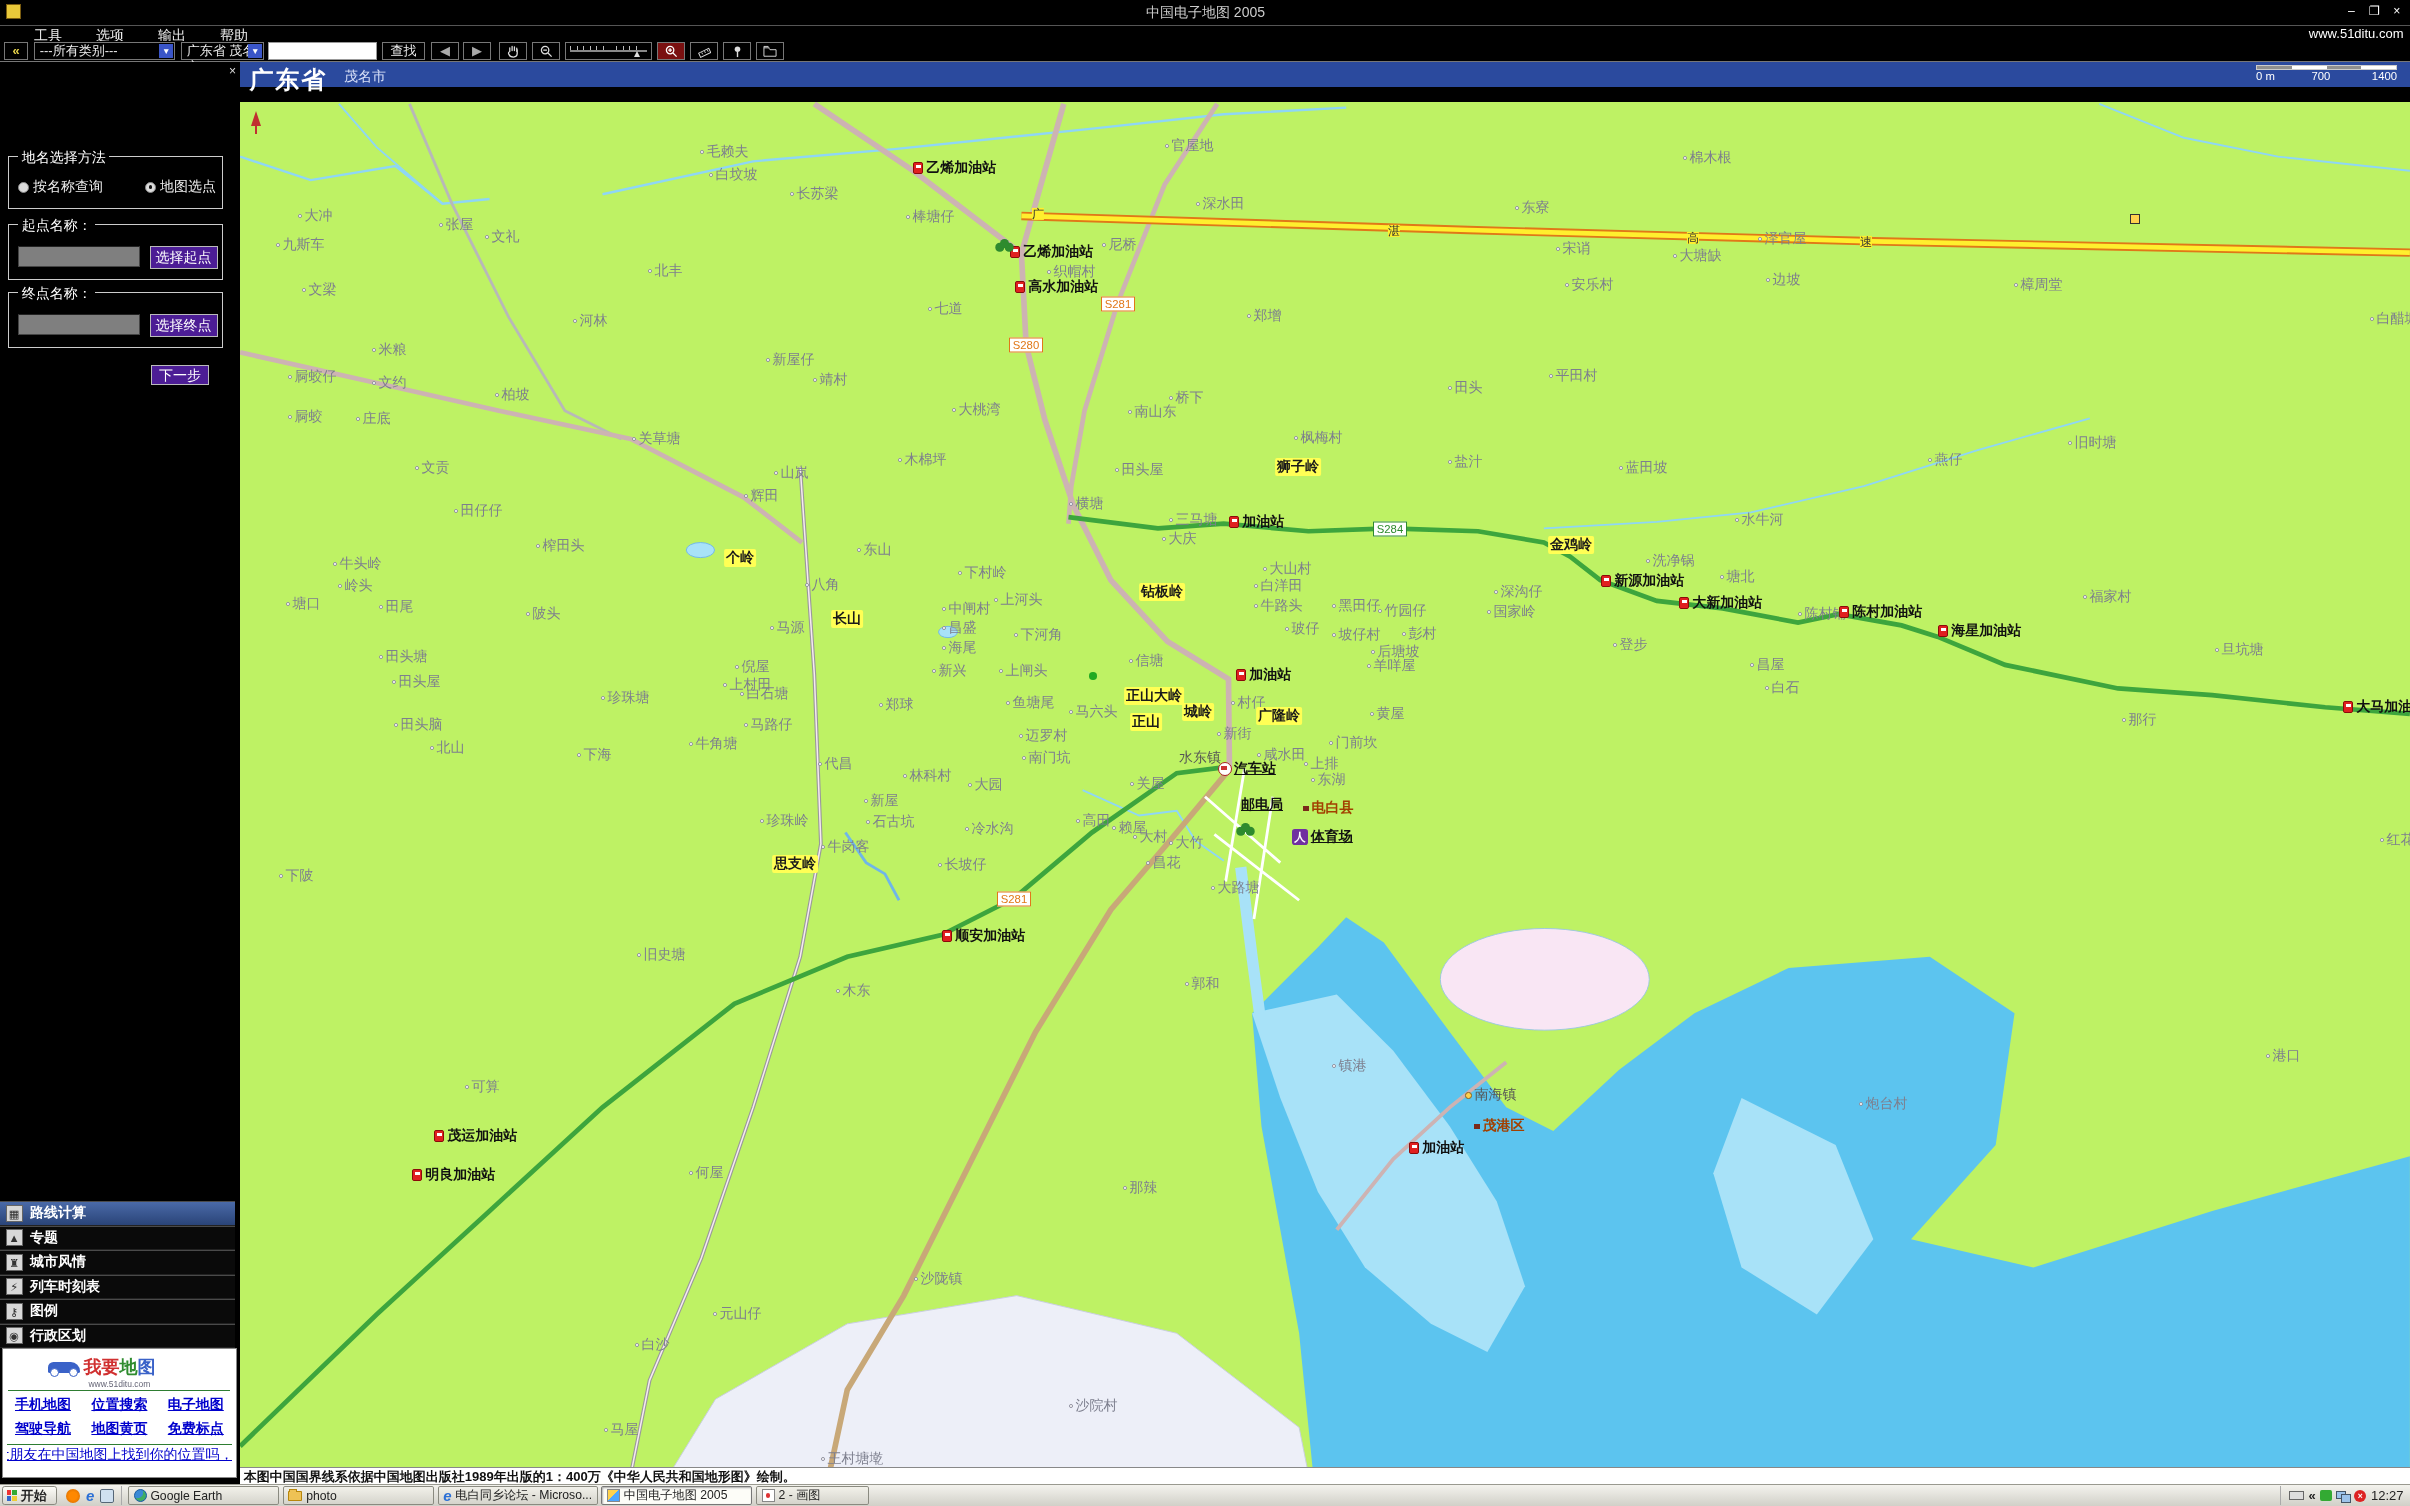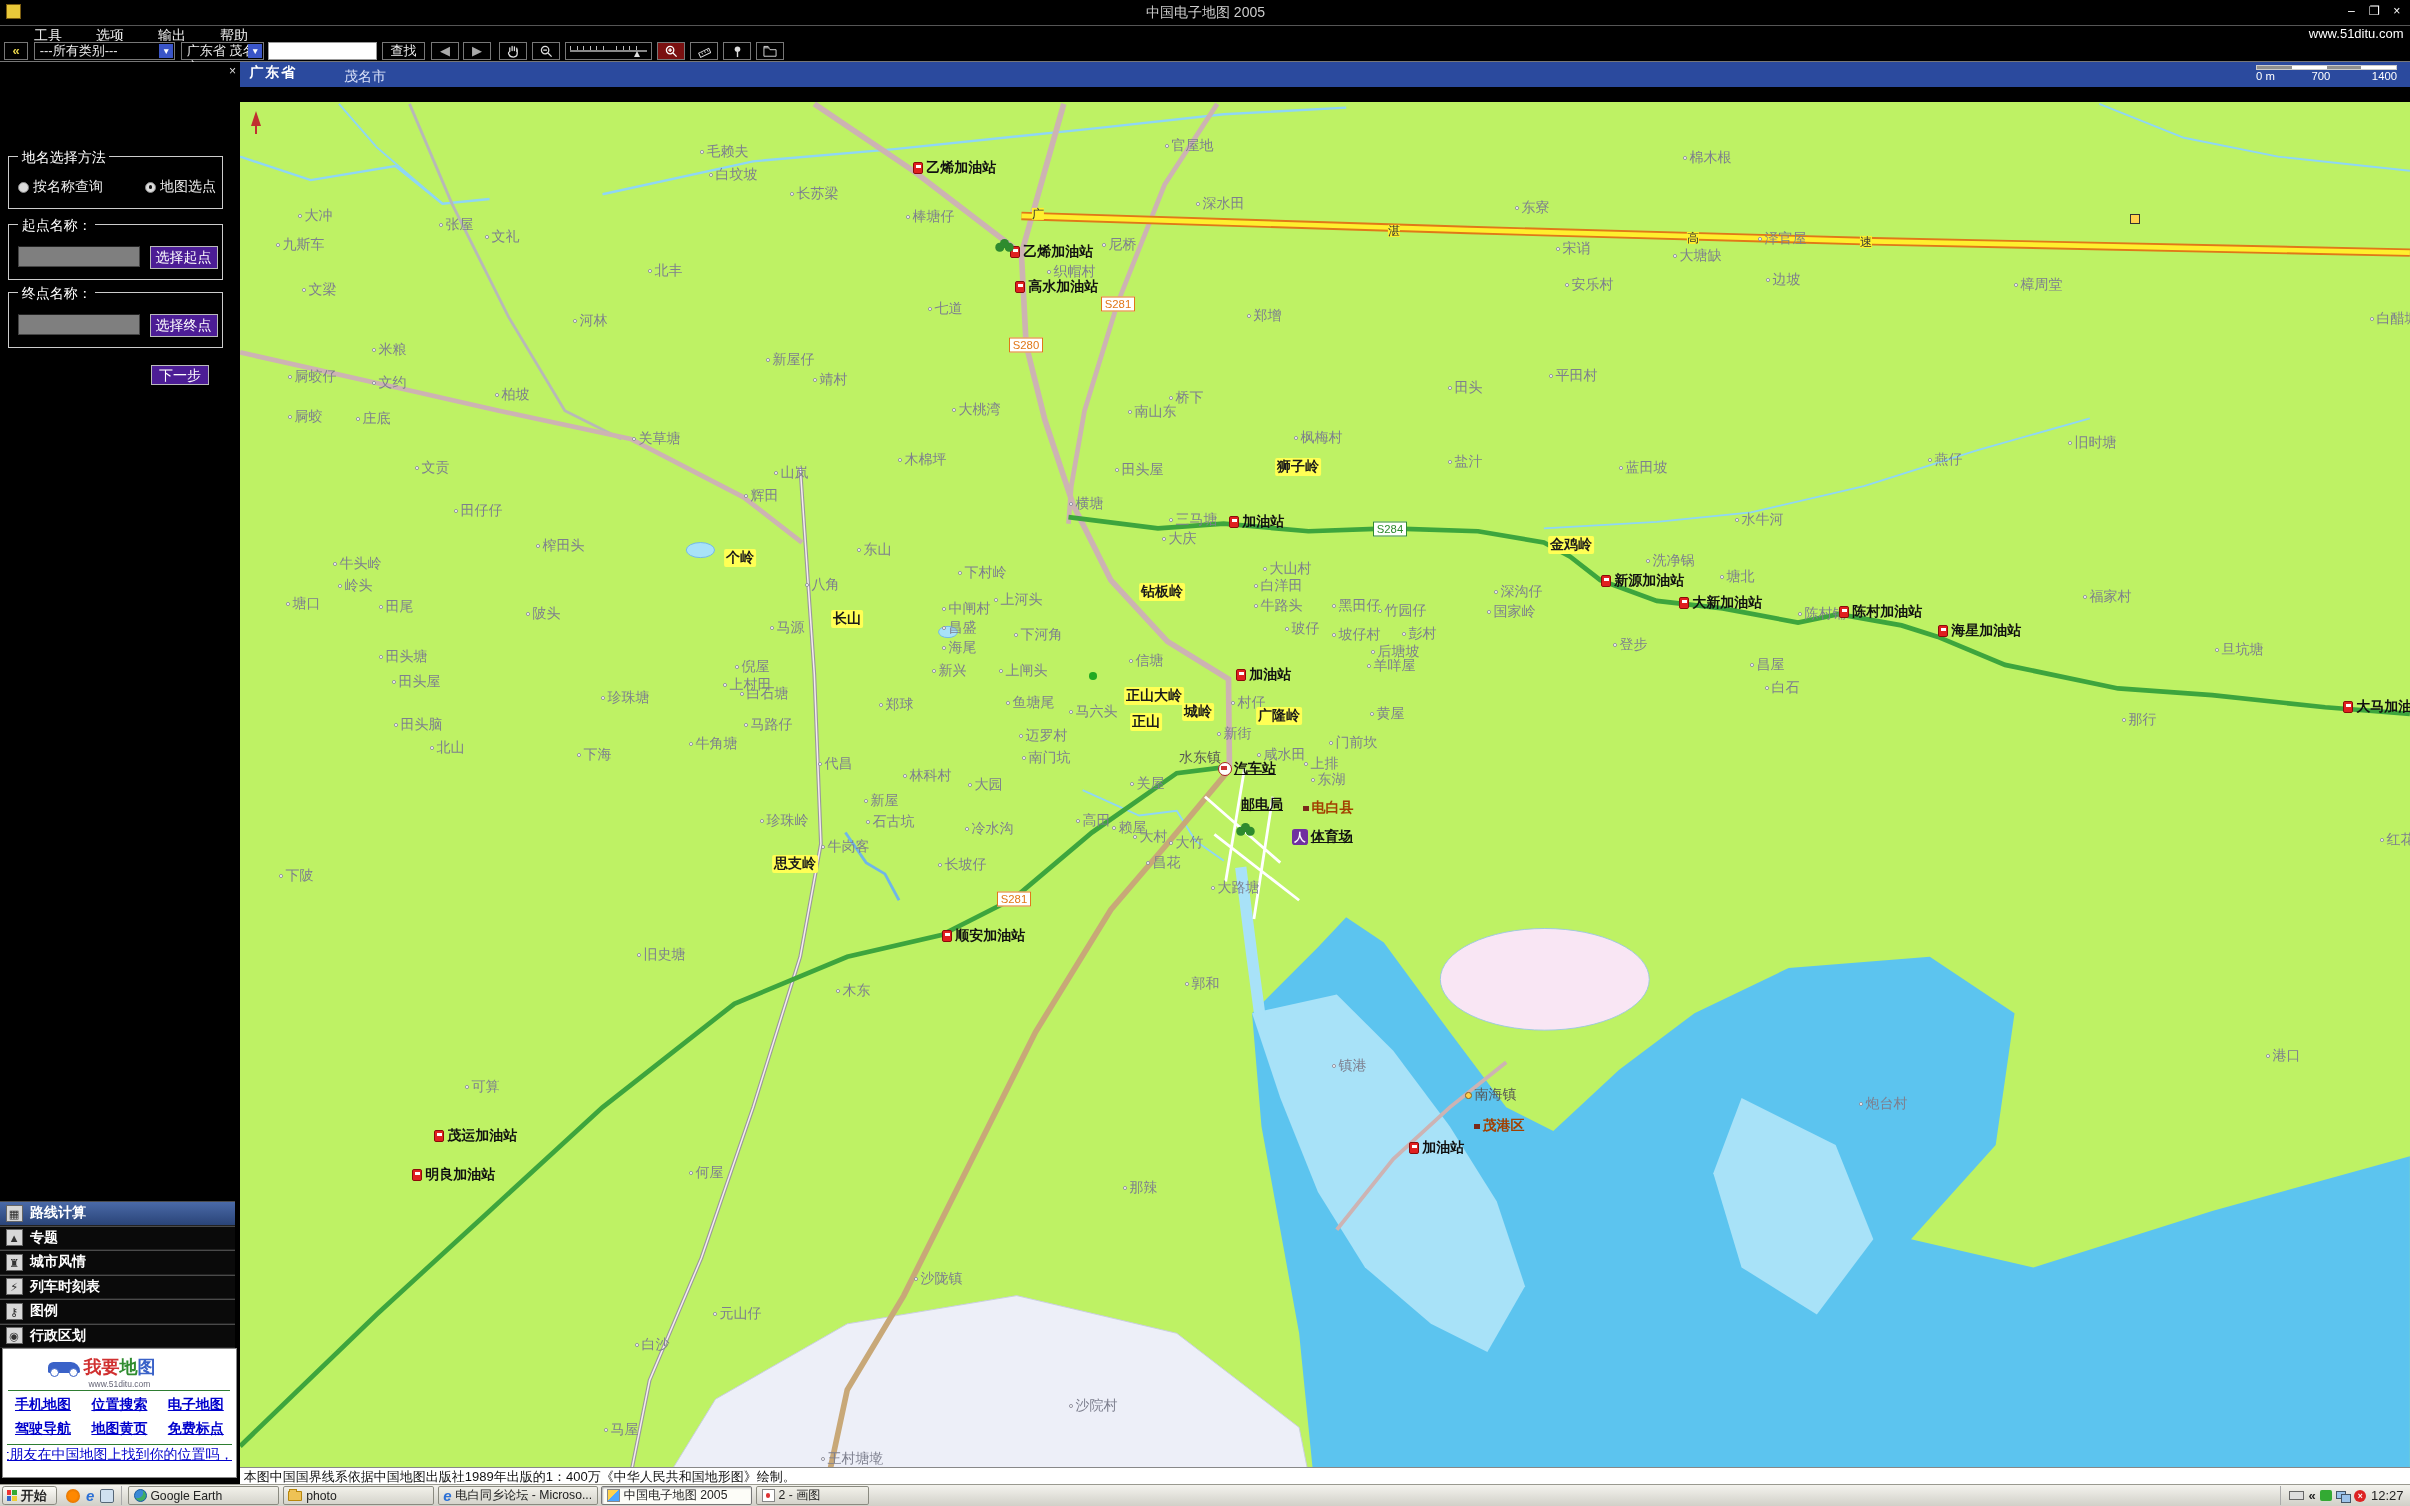--- a/index.html
+++ b/index.html
@@ -53,21 +53,21 @@
   .logo-ch { font-size:18px; font-weight:bold; }
   #logo-sub { font-size:8.5px; color:#667; }
   .promo-hr { border-top:1.9px solid #2e7d32; margin:2.8px 5.6px; }
   .link-row { display:flex; justify-content:space-around; margin:5.6px 1.9px; }
   .promo-link { color:#0000cc; font-size:14px; font-weight:bold; text-decoration:underline; }
   #marquee-wrap { border-top:0.9px solid #2e7d32; margin:1.9px 3.8px 0; overflow:hidden; white-space:nowrap; }
   #marquee { color:#0000cc; font-size:14px; text-decoration:underline; margin-left:-11.3px; display:inline-block; }
 
   
   #map-header { position:absolute; left:240px; top:62px; width:2170px; height:24.5px; background:#2b4a9e; color:#fff; }
-  #prov { position:absolute; left:9.4px; top:1.9px; font-size:14px; font-weight:bold; letter-spacing:1.9px; }
+  #prov { position:absolute; left:9.4px; top:1.9px; font-size:24px; font-weight:bold; letter-spacing:1.9px; }
   #city { position:absolute; left:104px; top:5.6px; font-size:14px; color:#d8e0f8; }
   #scalebar { position:absolute; right:13px; top:2.8px; width:141px; }
   #scale-seg { height:5.6px; border:0.9px solid #ccc; display:flex; }
   #scale-seg i { flex:1; } #scale-seg i:nth-child(odd){background:#909090;} #scale-seg i:nth-child(even){background:#fff;}
   #scale-labels { position:relative; height:12.2px; font-size:11.3px; color:#fff; }
   #scale-labels span:nth-child(1){position:absolute;left:0;} #scale-labels span:nth-child(2){position:absolute;left:46%;transform:translateX(-50%);} #scale-labels span:nth-child(3){position:absolute;right:0;}
   #map-canvas { position:absolute; left:240px; top:102px; width:2343px; height:1380px; background:#bef264; overflow:hidden; cursor:crosshair; }
   #map-svg { position:absolute; left:0; top:0; }
   .mlabel { position:absolute; white-space:nowrap; font-size:14px; }
   .place { color:#7d7f8e; }
@@ -86,21 +86,21 @@
   .town .tcirc { display:inline-block; width:6.6px; height:6.6px; border-radius:50%; background:#ffd24d; border:0.9px solid #886020; margin:0 2.8px 0 0; }
   .poi { color:#111; font-weight:bold;text-decoration:underline; }
   .busic { display:inline-block; width:14px; height:14px; border-radius:50%; background:#fff; border:1.9px solid #a22; margin:0 1.9px -2.8px 0; position:relative; }
   .busic::after { content:""; position:absolute; left:1.9px; top:2.8px; width:6.6px; height:4.7px; background:#c33; }
   .stad { display:inline-block; width:16px; height:16px; background:#7030a0; color:#fff; font-size:11.3px; text-align:center; line-height:16px; border-radius:2.8px; margin:0 2.8px -3.8px 0; }
   .tree { position:absolute; width:8.5px; height:8.5px; background:#2e8b2e; border-radius:50%; box-shadow:-4.7px 3.8px 0 #2e8b2e,4.7px 3.8px 0 #2e8b2e; }
   .gdot { position:absolute; width:7.5px; height:7.5px; border-radius:50%; background:#22aa22; }
   .toll { position:absolute; width:10.4px; height:10.4px; background:#ffd24d; border:1.9px solid #333; }
   #north { position:absolute; left:11.3px; top:9.4px; width:0; height:0; border-left:5.6px solid transparent; border-right:5.6px solid transparent; border-bottom:15px solid #c03030; }
   #north::after { content:""; position:absolute; left:-0.9px; top:15px; width:1.9px; height:7.5px; background:#c03030; }
-  #copyright { position:absolute; left:240px; top:1467px; width:2170px; height:17px; background:#fff; color:#111; font-size:13px; line-height:17px; padding-left:3.8px; border-top:0.9px solid #888; }
+  #copyright { position:absolute; left:240px; top:1467px; width:2170px; height:17px; background:#fff; color:#111; font-size:13px; line-height:17px; padding-left:3.8px; border-top:0.9px solid #888;font-weight:bold; }
 
   
   #taskbar { position:absolute; left:0; top:1484px; width:2411px; height:22.6px; background:linear-gradient(180deg,#f4f3ee,#cfcec6); border-top:0.9px solid #9a9a90; display:flex; align-items:center; }
   #startbtn { width:55px; height:19px; margin-left:1.9px; border:0.9px solid #8a8a80; border-radius:2.8px; background:linear-gradient(180deg,#fdfdf8,#d8d7cf); display:flex; align-items:center; font-weight:bold; font-size:13px; color:#222; }
   #startflag { width:11.3px; height:11.3px; margin:0 2.8px 0 3.8px; display:grid; grid-template-columns:4.7px 4.7px; grid-gap:0.9px; }
   #startflag i { width:4.7px; height:4.7px; } #startflag i:nth-child(1){background:#e33;} #startflag i:nth-child(2){background:#3a3;} #startflag i:nth-child(3){background:#36c;} #startflag i:nth-child(4){background:#ec3;}
   #quicklaunch { display:flex; align-items:center; margin:0 5.6px; gap:5.6px; border-right:0.9px solid #aaa; padding:0 7.5px 0 3.8px; height:19px; }
   .ql { width:14px; height:14px; border-radius:1.9px; }
   .ic-wmp { background:radial-gradient(circle at 50% 50%, #f80 40%, #c60 100%); border-radius:50%; }
   .ic-e { color:#2a6fd6; font-weight:bold; font-style:italic; font-size:15px; line-height:14px; width:auto; }

